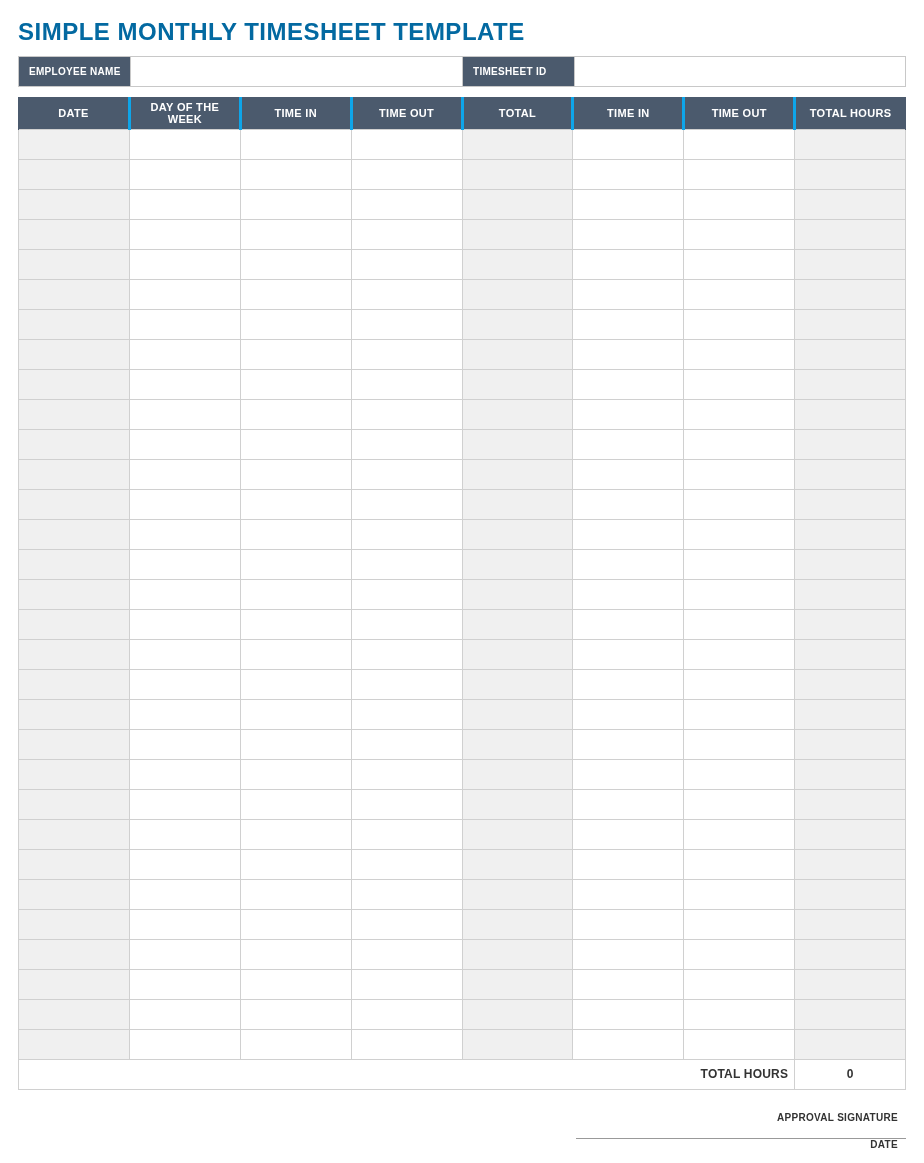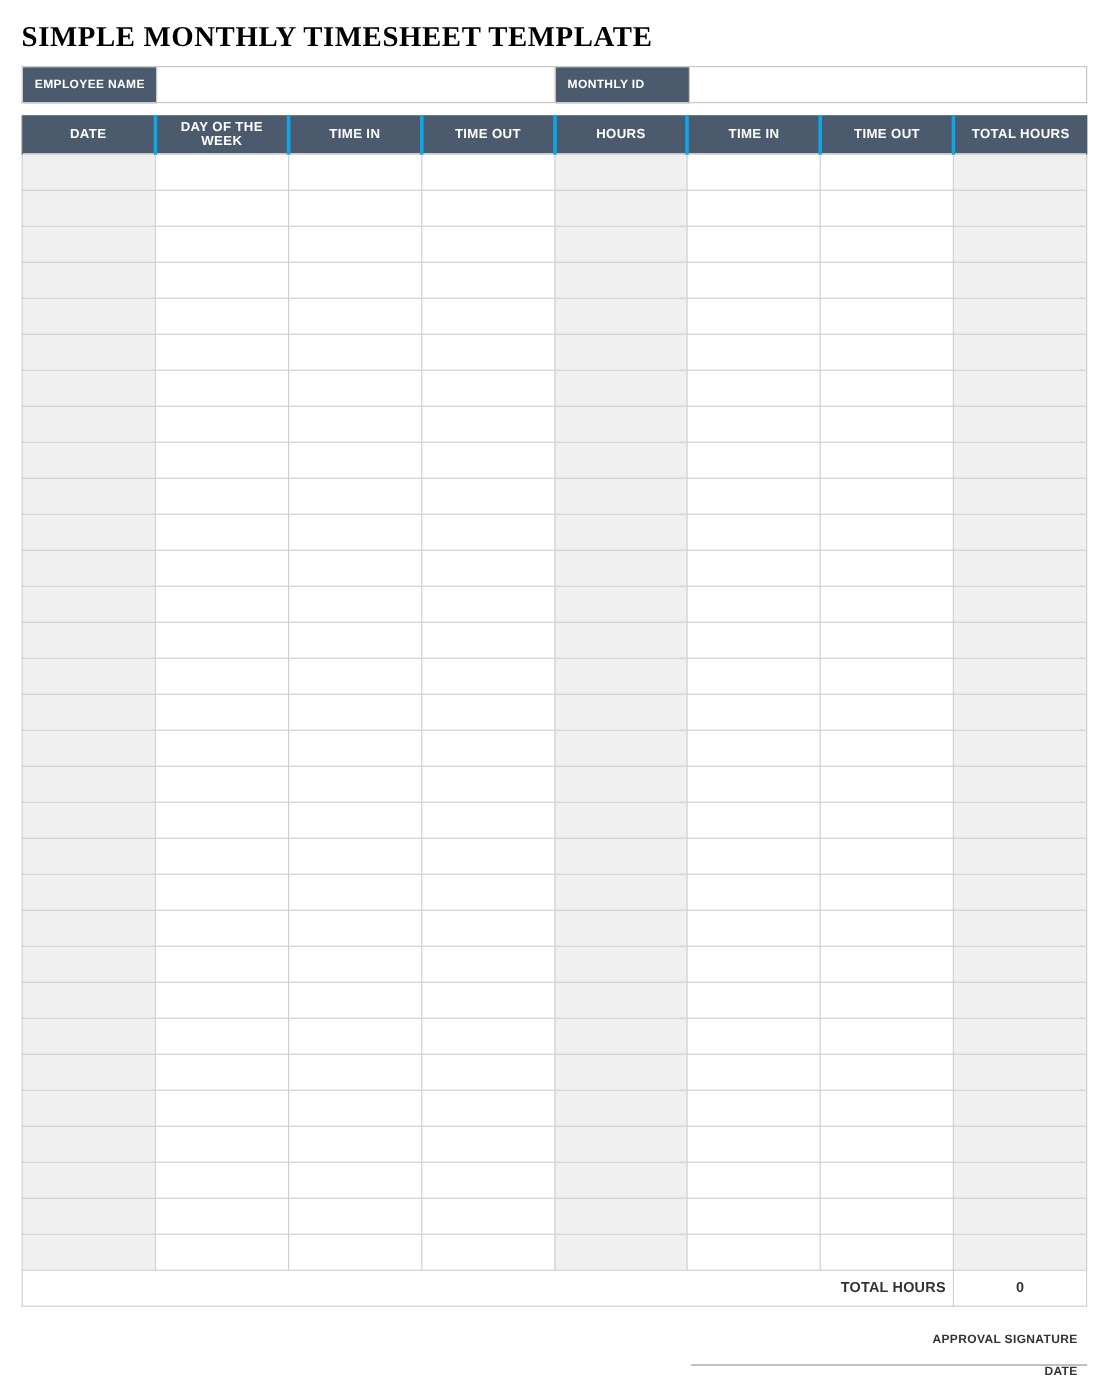--- a/index.html
+++ b/index.html
@@ -5,25 +5,25 @@
   * { box-sizing: border-box; }
   body {
     margin: 0;
     padding: 18px;
     font-family: "Arial Narrow", Arial, sans-serif;
     background: #fff;
     color: #333;
     width: 924px;
   }
   .title {
-    font-family: Liberation Serif, serif;
+    font-family: Liberation Sans, sans-serif;
     font-size: 24px;
     font-weight: 700;
     letter-spacing: 0.5px;
-    color: #000000;
+    color: #0369a1;
     margin-bottom: 10px;
   }
   table { border-collapse: collapse; width: 100%; }
   .info-table td { border: 1px solid #c8c8c8; height: 30px; }
   .info-label {
     background: #4b5a6d;
     color: #fff;
     font-size: 10px;
     font-weight: 700;
     letter-spacing: 0.3px;
@@ -92,35 +92,35 @@
 </head>
 <body>
 
 <div class="title">SIMPLE MONTHLY TIMESHEET TEMPLATE</div>
 
 <table class="info-table">
   <tbody>
       <tr>
     <td class="info-label">EMPLOYEE NAME</td>
     <td class="info-input narrow"></td>
-    <td class="info-label">MONTHLY ID</td>
+    <td class="info-label">TIMESHEET ID</td>
     <td class="info-input"></td>
   </tr>
 </tbody>
   </table>
 
 <div class="data-wrap">
 <table class="data-table">
   <thead>
     <tr>
       <th>DATE</th>
       <th>DAY OF THE WEEK</th>
       <th>TIME IN</th>
       <th>TIME OUT</th>
-      <th>HOURS</th>
+      <th>TOTAL</th>
       <th>TIME IN</th>
       <th>TIME OUT</th>
       <th>TOTAL HOURS</th>
     </tr>
   </thead>
   <tbody id="data-body">
         <tr>
           <td class="shade"></td>
           <td></td>
           <td></td>

